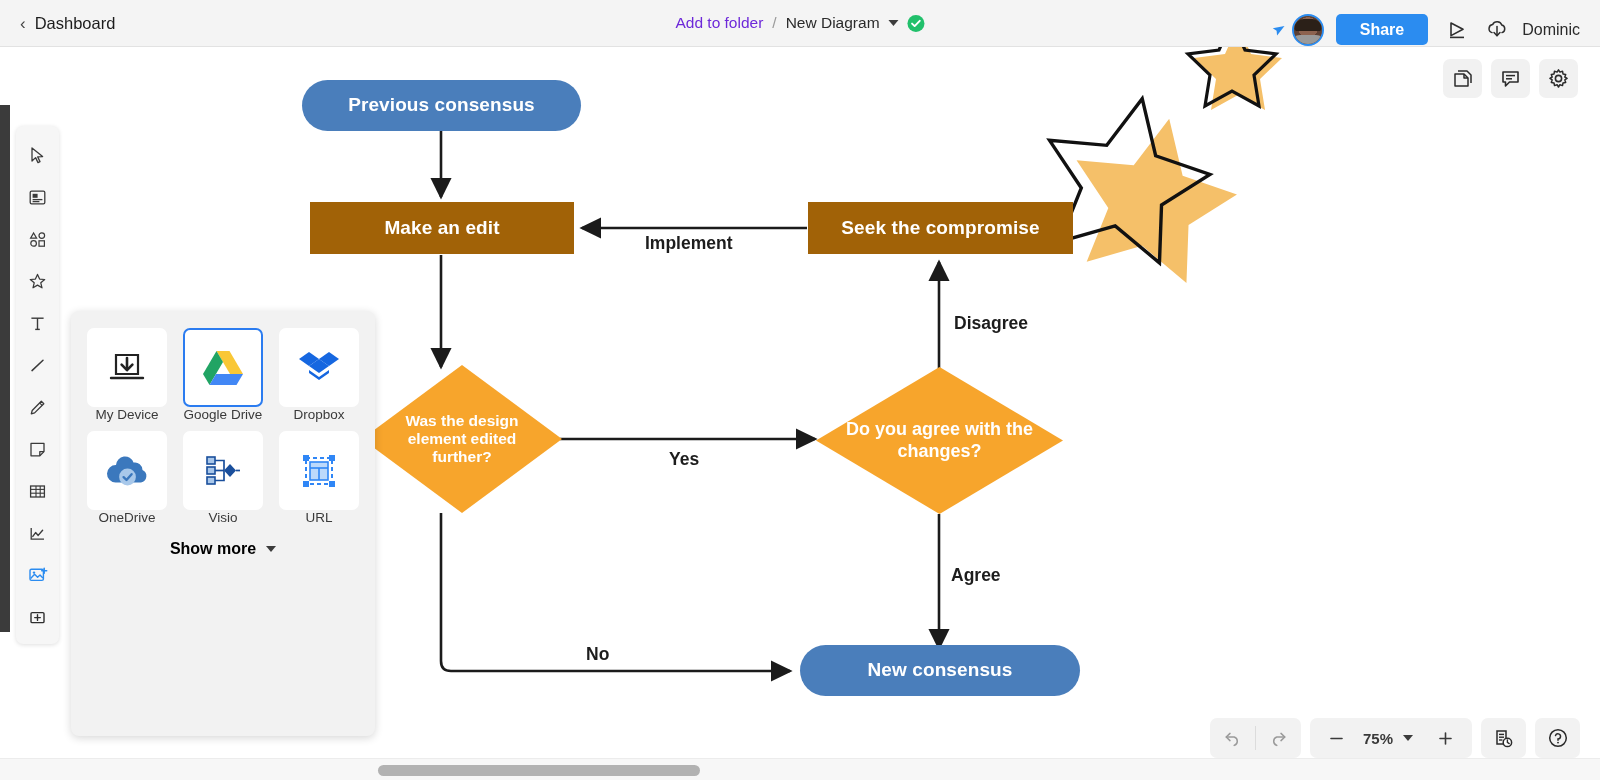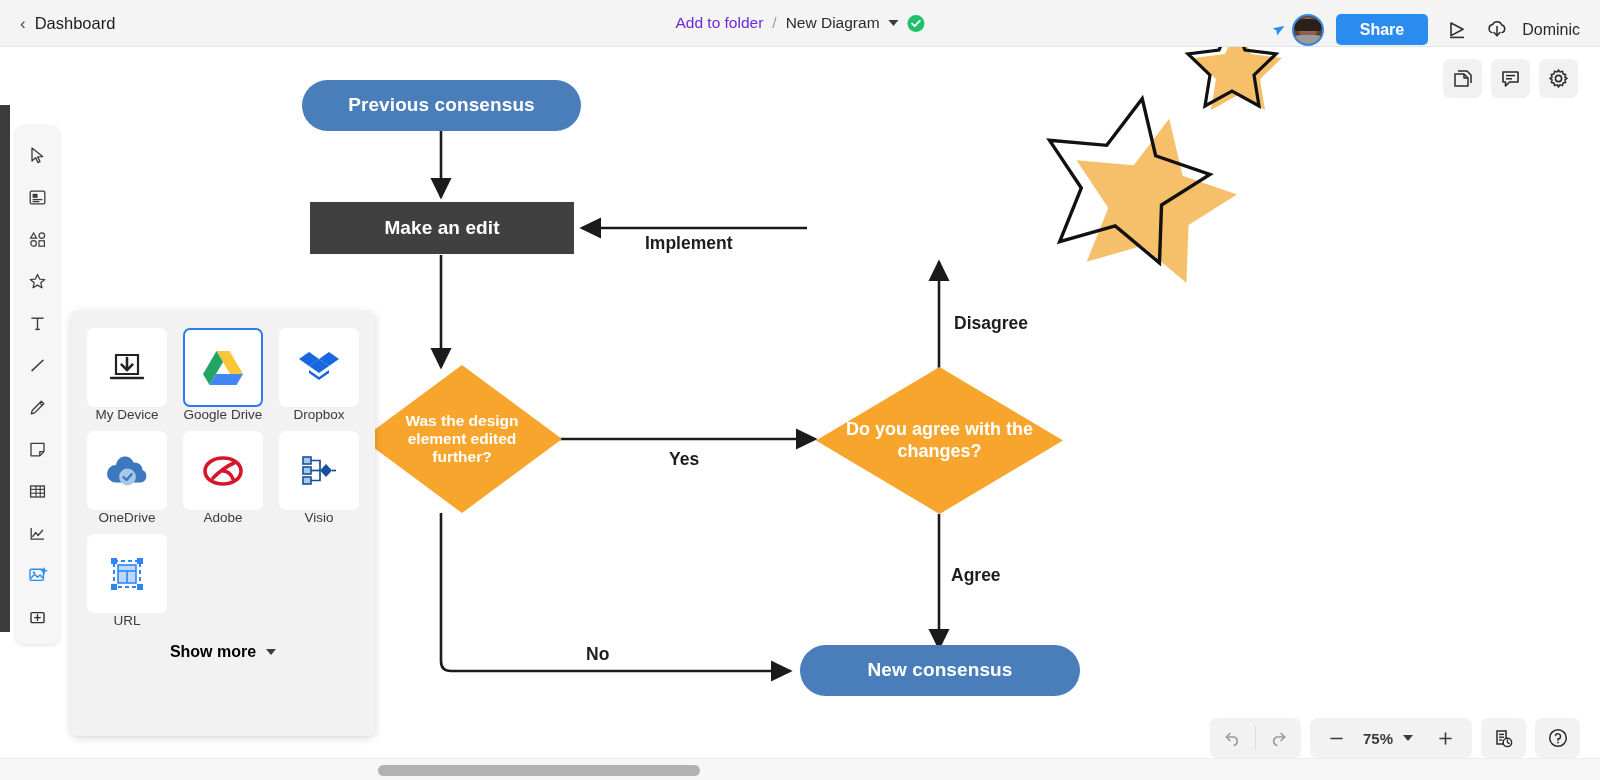--- a/index.html
+++ b/index.html
@@ -98,21 +98,21 @@
 
   
   .node { position:absolute; display:flex; align-items:center; justify-content:center; }
   .node .txt {
     color:#fff; font-weight:700; text-align:center; line-height:1.17;
     letter-spacing:.1px;
   }
   .rounded-blue {
     background:#4a7ebb; border-radius:26px;
   }
-  .rect-green { background:#404040; }
+  .rect-green { background:#a16207; }
   .diamond-wrap { position:absolute; }
   .diamond-wrap svg { position:absolute; left:0; top:0; }
   .diamond-wrap .txt {
     position:absolute; left:0; top:0; width:100%; height:100%;
     display:flex; align-items:center; justify-content:center;
     color:#fff; font-weight:700; text-align:center; line-height:1.17;
   }
 
   .edge-label {
     position:absolute; font-size:17.5px; font-weight:700; color:#1d1d1d;
@@ -202,20 +202,23 @@
     </svg>
 
     <div class="node rounded-blue" style="left:292px; top:33px; width:279px; height:51px;">
       <span class="txt" style="font-size:19px;">Previous consensus</span>
     </div>
 
     <div class="node rect-green" style="left:300px; top:155px; width:264px; height:52px;">
       <span class="txt" style="font-size:19px;">Make an edit</span>
     </div>
 
+    <div class="node rect-green" style="left:798px; top:155px; width:265px; height:52px;">
+      <span class="txt" style="font-size:19px;">Seek the compromise</span>
+    </div>
 
     <div class="diamond-wrap" style="left:352px; top:318px; width:200px; height:148px;">
       <svg width="200" height="148">
         <polygon points="100,0 200,74 100,148 0,74" fill="#f7a52c"></polygon>
       </svg>
       <div class="txt" style="font-size:15.5px; padding:0 14px;">Was the design element edited further?</div>
     </div>
 
     <div class="diamond-wrap" style="left:806px; top:320px; width:247px; height:147px;">
       <svg width="247" height="147">
@@ -412,30 +415,20 @@
           <svg width="46" height="36" viewBox="0 0 46 36">
             <path d="M12 12 A9 9 0 0 1 29.5 9.6 A7.5 7.5 0 0 1 38.5 17 A6.6 6.6 0 0 1 37 29.5 H11.5 A8.6 8.6 0 0 1 12 12 Z" fill="#3b78bd"></path>
             <circle cx="23.5" cy="24" r="8.4" fill="#a8c8ea"></circle>
             <path d="M19.6 24.2 L22.5 27 L27.6 21.2" fill="none" stroke="#3b78bd" stroke-width="2.4" stroke-linecap="round" stroke-linejoin="round"></path>
           </svg>
         </div>
         <div class="imp-lbl">OneDrive</div>
       </div>
 
 
-      <div class="imp-cell">
-        <div class="imp-tile">
-          <svg width="44" height="34" viewBox="0 0 44 34">
-            <path d="M22 4 C12 4 4 9.5 4 17 C4 24.5 12 30 22 30 C32 30 40 24.5 40 17 C40 9.5 32 4 22 4 Z" fill="none" stroke="#d8152a" stroke-width="3.6"></path>
-            <path d="M12 24 C18 18 26 12 33 9" fill="none" stroke="#d8152a" stroke-width="3.6" stroke-linecap="round"></path>
-            <path d="M22 17 C26 17 30 20 32 25" fill="none" stroke="#d8152a" stroke-width="3.6" stroke-linecap="round"></path>
-          </svg>
-        </div>
-        <div class="imp-lbl">Adobe</div>
-      </div>
 
       <div class="imp-cell">
         <div class="imp-tile">
           <svg width="42" height="38" viewBox="0 0 42 38">
             <rect x="5" y="5" width="8" height="7" fill="#a9c7ea" stroke="#1a4f9c" stroke-width="1.6"></rect>
             <rect x="5" y="15" width="8" height="7" fill="#a9c7ea" stroke="#1a4f9c" stroke-width="1.6"></rect>
             <rect x="5" y="25" width="8" height="7" fill="#a9c7ea" stroke="#1a4f9c" stroke-width="1.6"></rect>
             <polygon points="28,12 34,18.5 28,25 22,18.5" fill="#1a4f9c"></polygon>
             <path d="M13 8.5 H22 V18.5" fill="none" stroke="#1a4f9c" stroke-width="1.7"></path>
             <path d="M13 18.5 H22" fill="none" stroke="#1a4f9c" stroke-width="1.7"></path>

